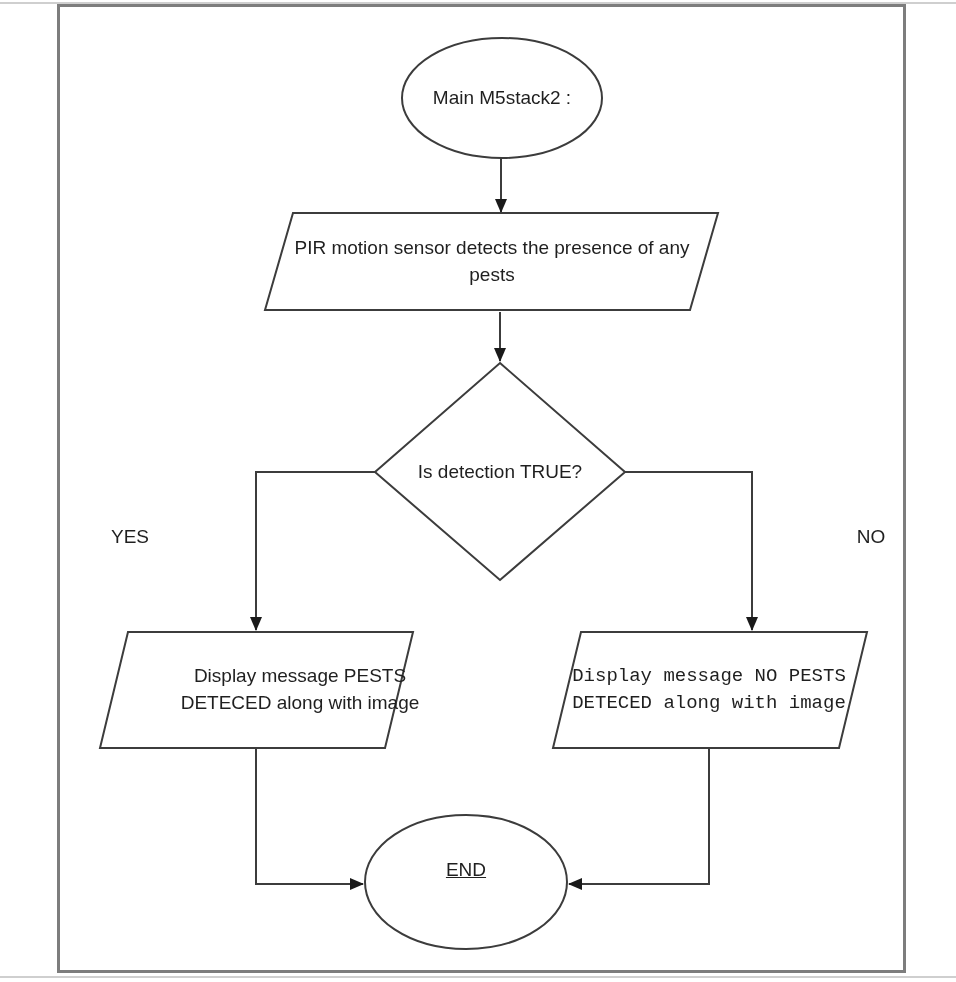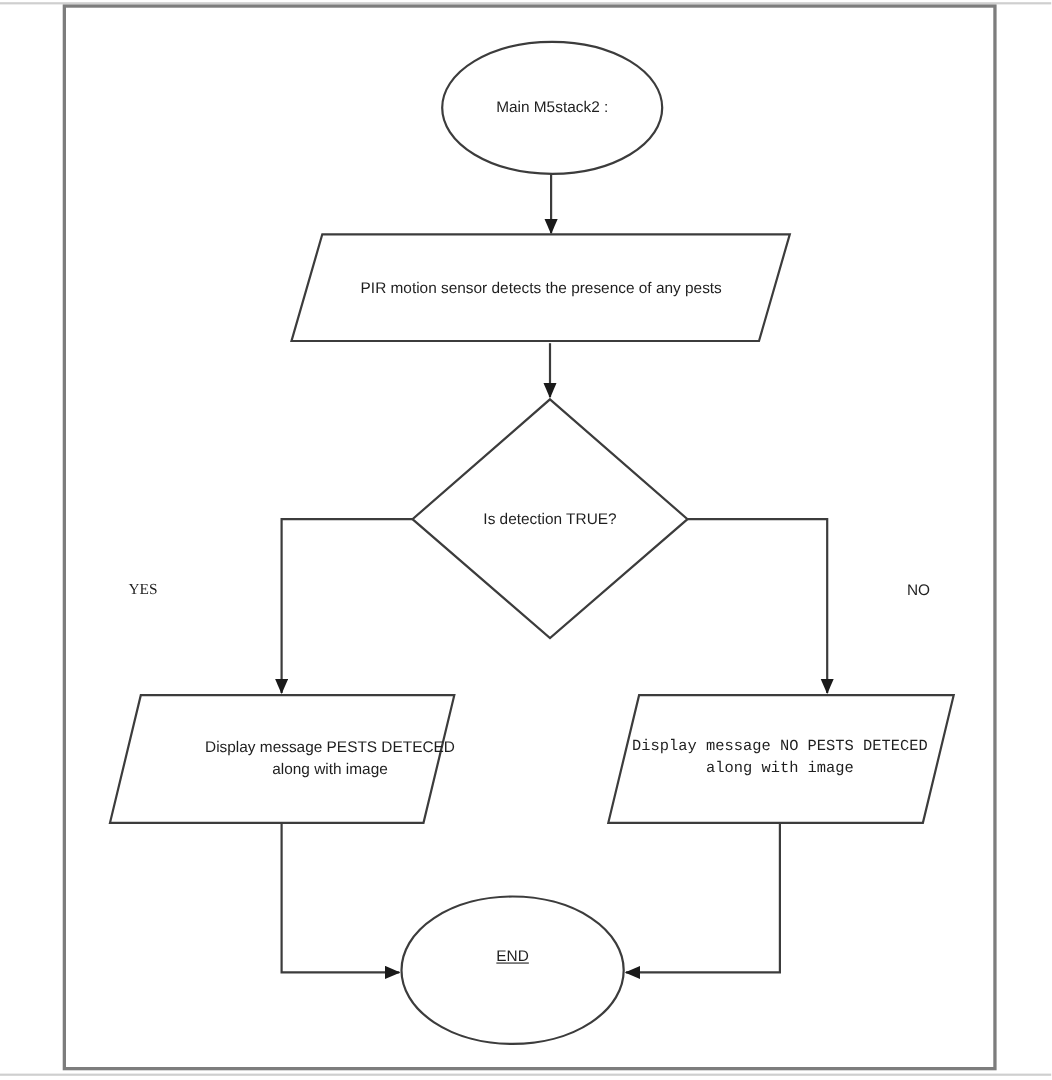--- a/index.html
+++ b/index.html
@@ -50,29 +50,29 @@
     fill: none;
     stroke: #3c3c3c;
     stroke-width: 2;
   }
   .label {
     position: absolute;
     display: flex;
     align-items: center;
     justify-content: center;
     text-align: center;
-    font-size: 14px;
+    font-size: 19px;
     line-height: 1.4;
     color: #1f1f1f;
   }
   .start-label  { left: 402px; top:  48px; width: 200px; height: 100px; }
   .p1-label     { left: 272px; top: 213px; width: 440px; height:  97px; }
   .dec-label    { left: 375px; top: 365px; width: 250px; height: 214px; }
-  .yes-label    { left:  90px; top: 523px; width:  80px; height:  28px; font-family: Liberation Serif, serif; }
-  .no-label     { left: 800px; top: 523px; width:  70px; height:  28px; }
+  .yes-label    { left:  90px; top: 523px; width:  80px; height:  28px; }
+  .no-label     { left: 836px; top: 523px; width:  70px; height:  28px; }
   .p2-label     { left: 131px; top: 632px; width: 250px; height: 116px; margin-left: 44px; }
   .p3-label     { left: 572px; top: 632px; width: 274px; height: 116px; font-family: Liberation Mono, monospace; }
   .end-label    { left: 366px; top: 820px; width: 200px; height: 100px; text-decoration: underline; }
 </style>
 </head>
 <body>
 
 <div class="canvas">
 
   <div class="sep sep-top"></div>

